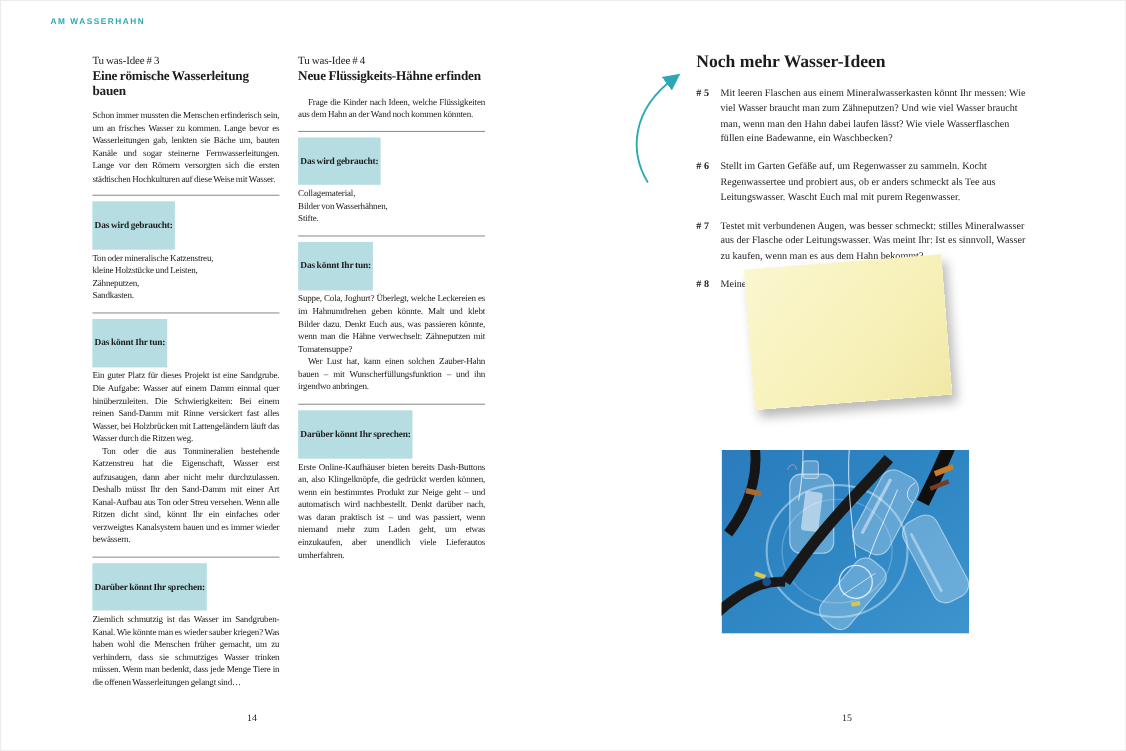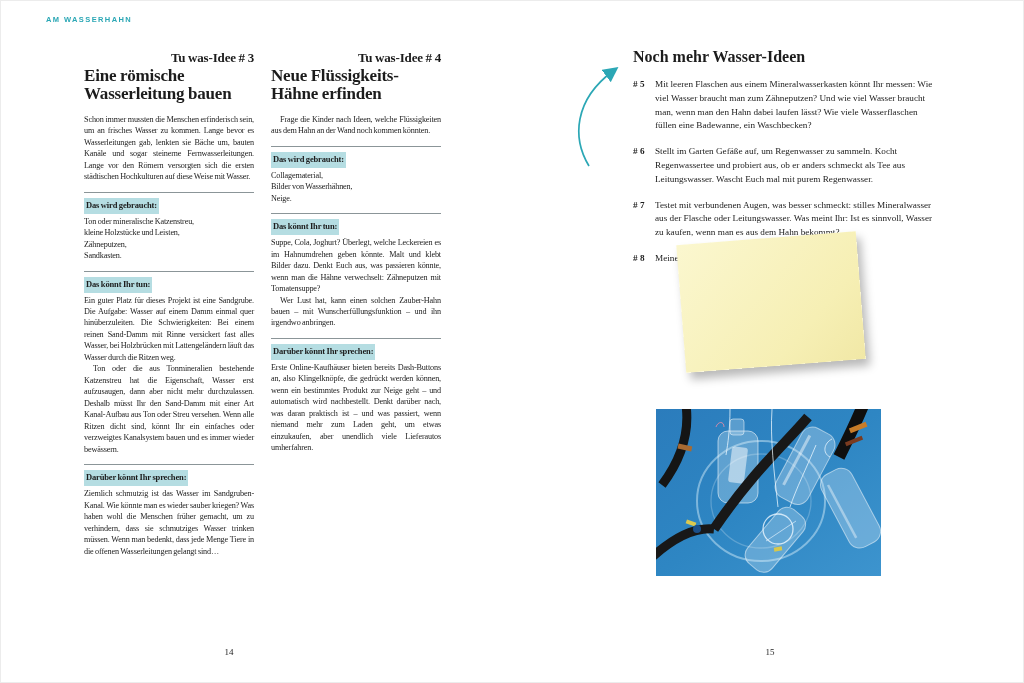--- a/index.html
+++ b/index.html
@@ -18,30 +18,30 @@
   }
 
   
   .col{
     position:absolute;top:49px;width:170px;
     font-size:8.2px;line-height:1.40;text-align:justify;
     letter-spacing:-0.15px;word-spacing:-0.4px;
   }
   .col1{left:84px;}
   .col2{left:271px;}
-  .kicker{font-weight:bold;font-size:13px;margin:0 0 3px;text-align:right;}
+  .kicker{font-weight:normal;font-size:10px;margin:0 0 3px;text-align:left;}
   .col-title{
-    font-weight:bold;font-size:17px;line-height:1.05;margin:0 0 11px;
+    font-weight:bold;font-size:12px;line-height:1.05;margin:0 0 11px;
     text-align:left;letter-spacing:-0.2px;
   }
   .col p{margin:0;}
   .col p.indent{text-indent:9px;}
   .rule{border:0;border-top:1px solid #8b9598;margin:9px 0 0;}
   .sec-heading{
-    display:inline-block;background:#b5dde2;padding:2px 2px;
+    display:inline-block;background:#b5dde2;padding:16px 2px;
     font-weight:bold;font-size:8.5px;margin:5px 0 2px;
   }
   .lines p{text-align:left;}
 
   
   .rp-title{position:absolute;left:633px;top:48px;margin:0;font-size:16px;font-weight:bold;}
   .rp-items{position:absolute;left:633px;top:78px;width:302px;}
   .rp-item{display:flex;margin-bottom:12px;font-size:9.2px;line-height:1.5;}
   .rp-num{font-weight:bold;width:22px;flex:none;}
   .rp-text{flex:1;}
@@ -95,21 +95,21 @@
   <div class="col col2">
     <p class="kicker">Tu was-Idee # 4</p>
     <h2 class="col-title">Neue Flüssigkeits-Hähne erfinden</h2>
     <p class="indent">Frage die Kinder nach Ideen, welche Flüssigkeiten aus dem Hahn an der Wand noch kommen könnten.</p>
 
     <hr class="rule">
     <span class="sec-heading">Das wird gebraucht:</span>
     <div class="lines">
       <p>Collagematerial,</p>
       <p>Bilder von Wasserhähnen,</p>
-      <p>Neige.</p>
+      <p>Stifte.</p>
     </div>
 
     <hr class="rule">
     <span class="sec-heading">Das könnt Ihr tun:</span>
     <p>Suppe, Cola, Joghurt? Überlegt, welche Leckereien es im Hahnumdrehen geben könnte. Malt und klebt Bilder dazu. Denkt Euch aus, was passieren könnte, wenn man die Hähne verwechselt: Zähneputzen mit Tomatensuppe?</p>
     <p class="indent">Wer Lust hat, kann einen solchen Zauber-Hahn bauen – mit Wunscherfüllungsfunktion – und ihn irgendwo anbringen.</p>
 
     <hr class="rule">
     <span class="sec-heading">Darüber könnt Ihr sprechen:</span>
     <p>Erste Online-Kaufhäuser bieten bereits Dash-Buttons an, also Klingelknöpfe, die gedrückt werden können, wenn ein bestimmtes Produkt zur Neige geht – und automatisch wird nachbestellt. Denkt darüber nach, was daran praktisch ist – und was passiert, wenn niemand mehr zum Laden geht, um etwas einzukaufen, aber unendlich viele Lieferautos umherfahren.</p>

